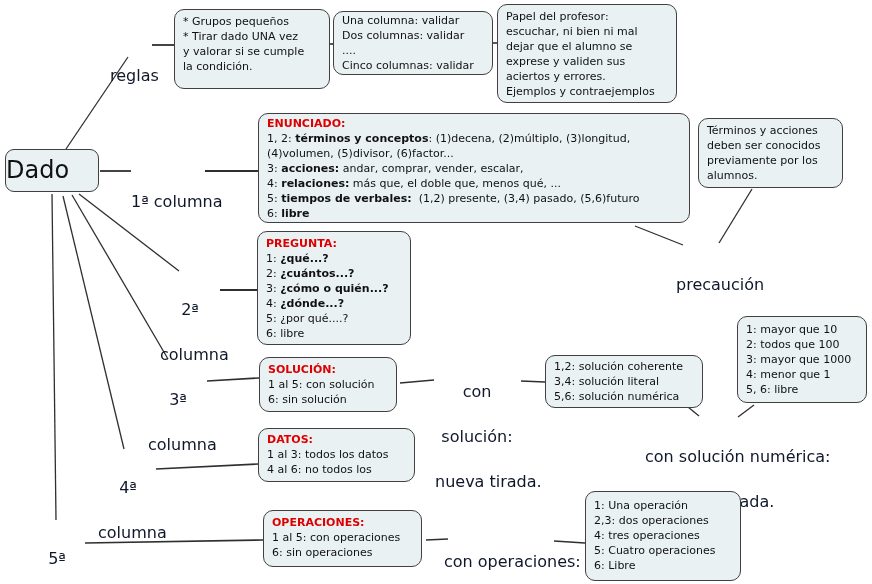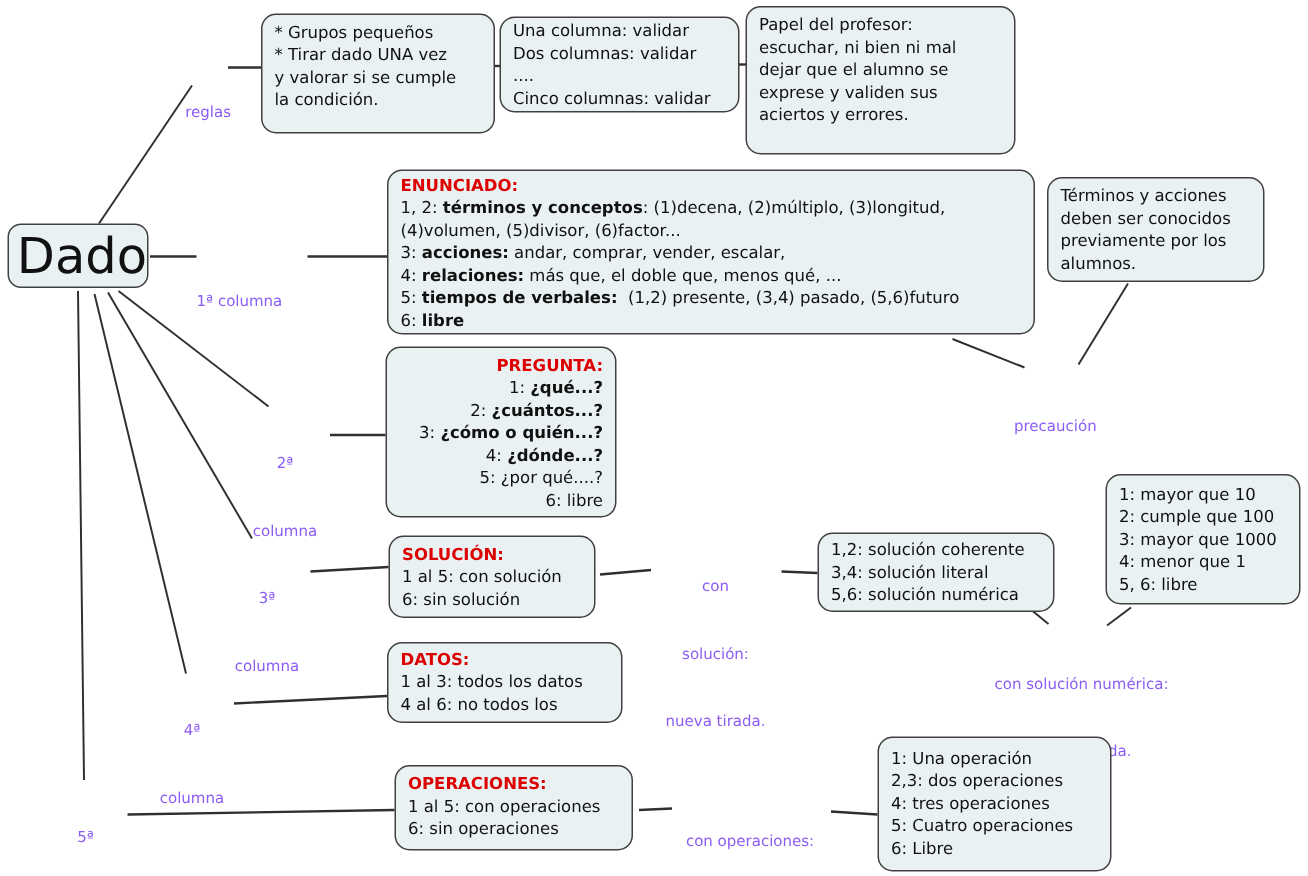--- a/index.html
+++ b/index.html
@@ -13,32 +13,32 @@
   .node{
     position:absolute;box-sizing:border-box;
     background:var(--box-fill,#e9f1f3);
     border:1px solid var(--box-border,#404040);
     border-radius:10px;
     font-size:11px;line-height:15px;
     padding:3px 8px;
   }
   .node .ln{white-space:pre;}
   .hd{color:var(--heading,#dd0000);font-weight:bold;white-space:pre;}
-  .lbl{position:absolute;font-size:10px;line-height:15px;color:#8b5cf6;white-space:pre;}
+  .lbl{position:absolute;font-size:16px;line-height:15px;color:#0f172a;white-space:pre;}
   .lbl.center{text-align:center;}
   #node-dado{
     left:5px;top:149px;width:94px;height:43px;border-radius:9px;
-    font-size:33px;line-height:41px;text-align:right;padding:0;
+    font-size:24px;line-height:41px;text-align:left;padding:0;
   }
   #node-reglas-detalle{left:174px;top:9px;width:156px;height:80px;padding:4px 8px;}
   #node-columnas-validar{left:333px;top:11px;width:160px;height:64px;padding:1px 8px;}
   #node-papel-profesor{left:497px;top:4px;width:180px;height:99px;padding:4px 8px;}
   #node-enunciado{left:258px;top:113px;width:432px;height:110px;padding:2px 8px;}
   #node-terminos{left:698px;top:118px;width:145px;height:70px;padding:4px 8px;}
-  #node-pregunta{left:257px;top:231px;width:154px;height:114px;padding:4px 8px;text-align:right;}
+  #node-pregunta{left:257px;top:231px;width:154px;height:114px;padding:4px 8px;}
   #node-solucion{left:259px;top:357px;width:138px;height:55px;padding:4px 8px;}
   #node-solucion-tipos{left:545px;top:355px;width:158px;height:53px;padding:3px 8px;}
   #node-mayor-que{left:737px;top:316px;width:130px;height:87px;padding:5px 8px;}
   #node-datos{left:258px;top:428px;width:157px;height:54px;padding:3px 8px;}
   #node-operaciones{left:263px;top:510px;width:159px;height:57px;padding:4px 8px;}
   #node-operaciones-tipos{left:585px;top:491px;width:156px;height:90px;padding:6px 8px;}
   #label-reglas{left:110px;top:38px;width:44px;text-align:right;}
   #label-col1{left:131px;top:164px;width:80px;}
   #label-col2{left:160px;top:272px;width:60px;}
   #label-col3{left:148px;top:362px;width:60px;}
@@ -100,20 +100,21 @@
     <div class="ln">....</div>
     <div class="ln">Cinco columnas: validar</div>
   </div>
 
   <div class="node" id="node-papel-profesor">
     <div class="ln">Papel del profesor:</div>
     <div class="ln">escuchar, ni bien ni mal</div>
     <div class="ln">dejar que el alumno se</div>
     <div class="ln">exprese y validen sus</div>
     <div class="ln">aciertos y errores.</div>
+    <div class="ln">Ejemplos y contraejemplos</div>
   </div>
 
   <div class="lbl" id="label-col1">
     <div class="ln">1ª columna</div>
   </div>
 
   <div class="node" id="node-enunciado">
     <div class="hd">ENUNCIADO:</div>
     <div class="ln"><span>1, 2: </span><span style="font-weight: bold;">términos y conceptos</span><span>: (1)decena, (2)múltiplo, (3)longitud,</span></div>
     <div class="ln"><span>(4)volumen, (5)divisor, (6)factor...</span></div>
@@ -167,21 +168,21 @@
   </div>
 
   <div class="node" id="node-solucion-tipos">
     <div class="ln">1,2: solución coherente</div>
     <div class="ln">3,4: solución literal</div>
     <div class="ln">5,6: solución numérica</div>
   </div>
 
   <div class="node" id="node-mayor-que">
     <div class="ln">1: mayor que 10</div>
-    <div class="ln">2: cumple que 100</div>
+    <div class="ln">2: todos que 100</div>
     <div class="ln">3: mayor que 1000</div>
     <div class="ln">4: menor que 1</div>
     <div class="ln">5, 6: libre</div>
   </div>
 
   <div class="lbl center" id="label-con-solucion-numerica">
     <div class="ln">con solución numérica:</div>
     <div class="ln">nueva tirada.</div>
   </div>
 

